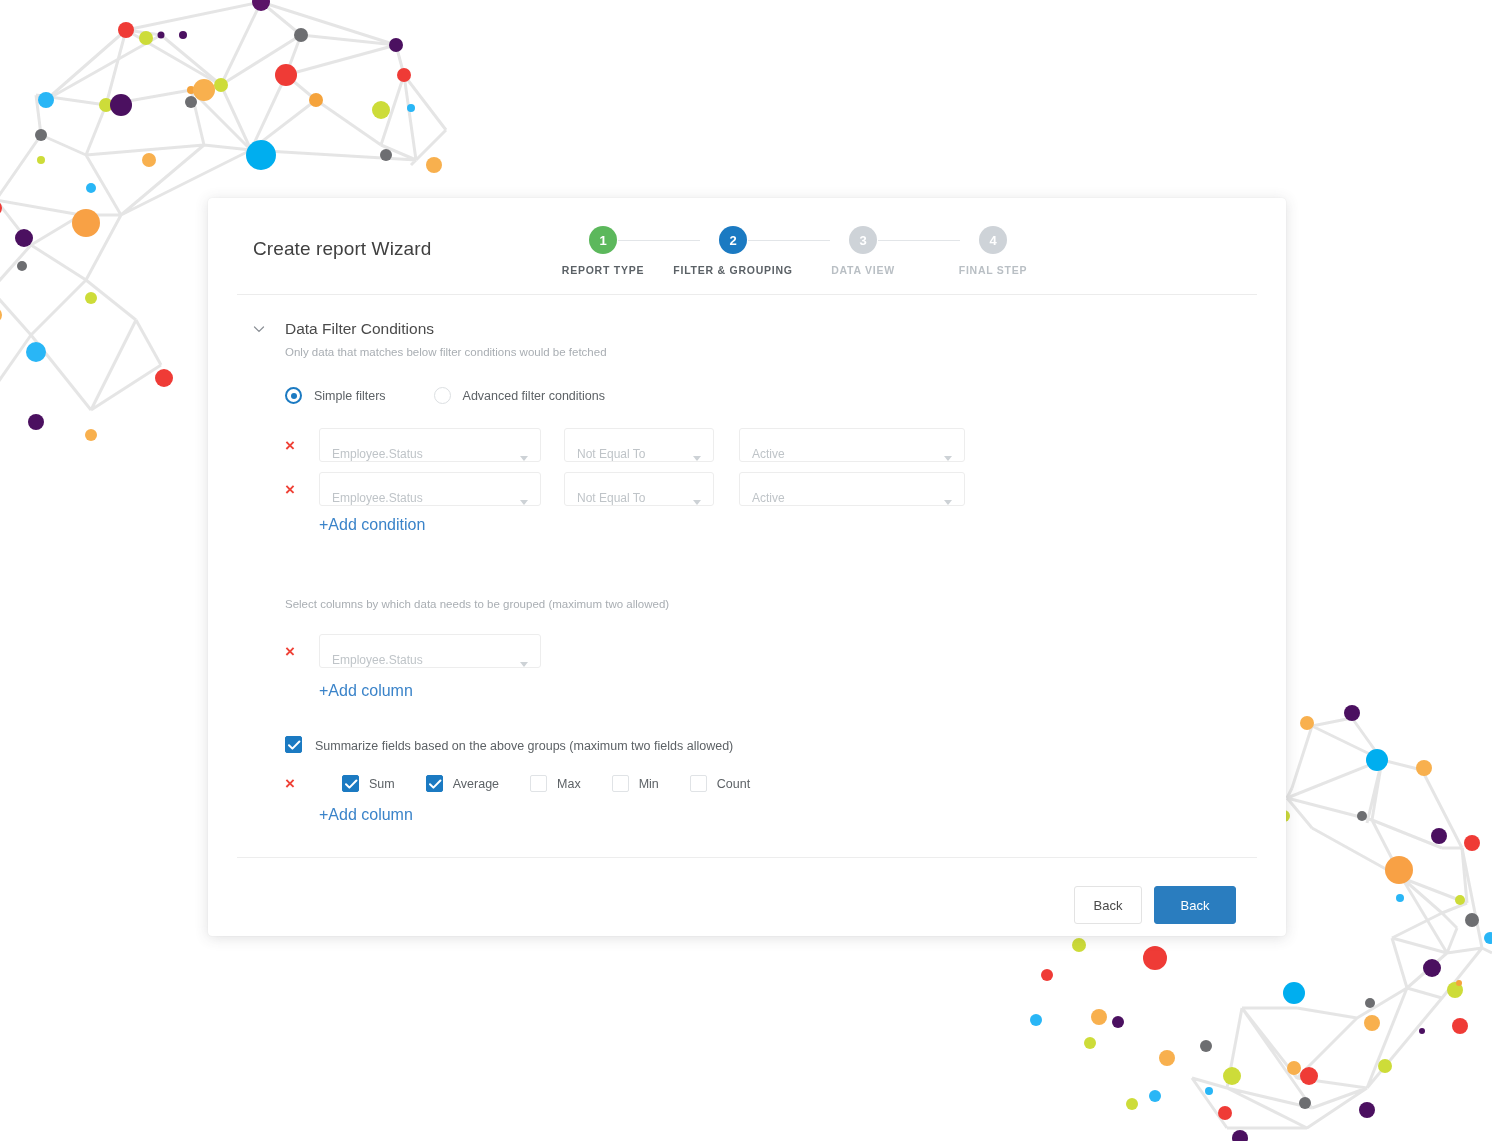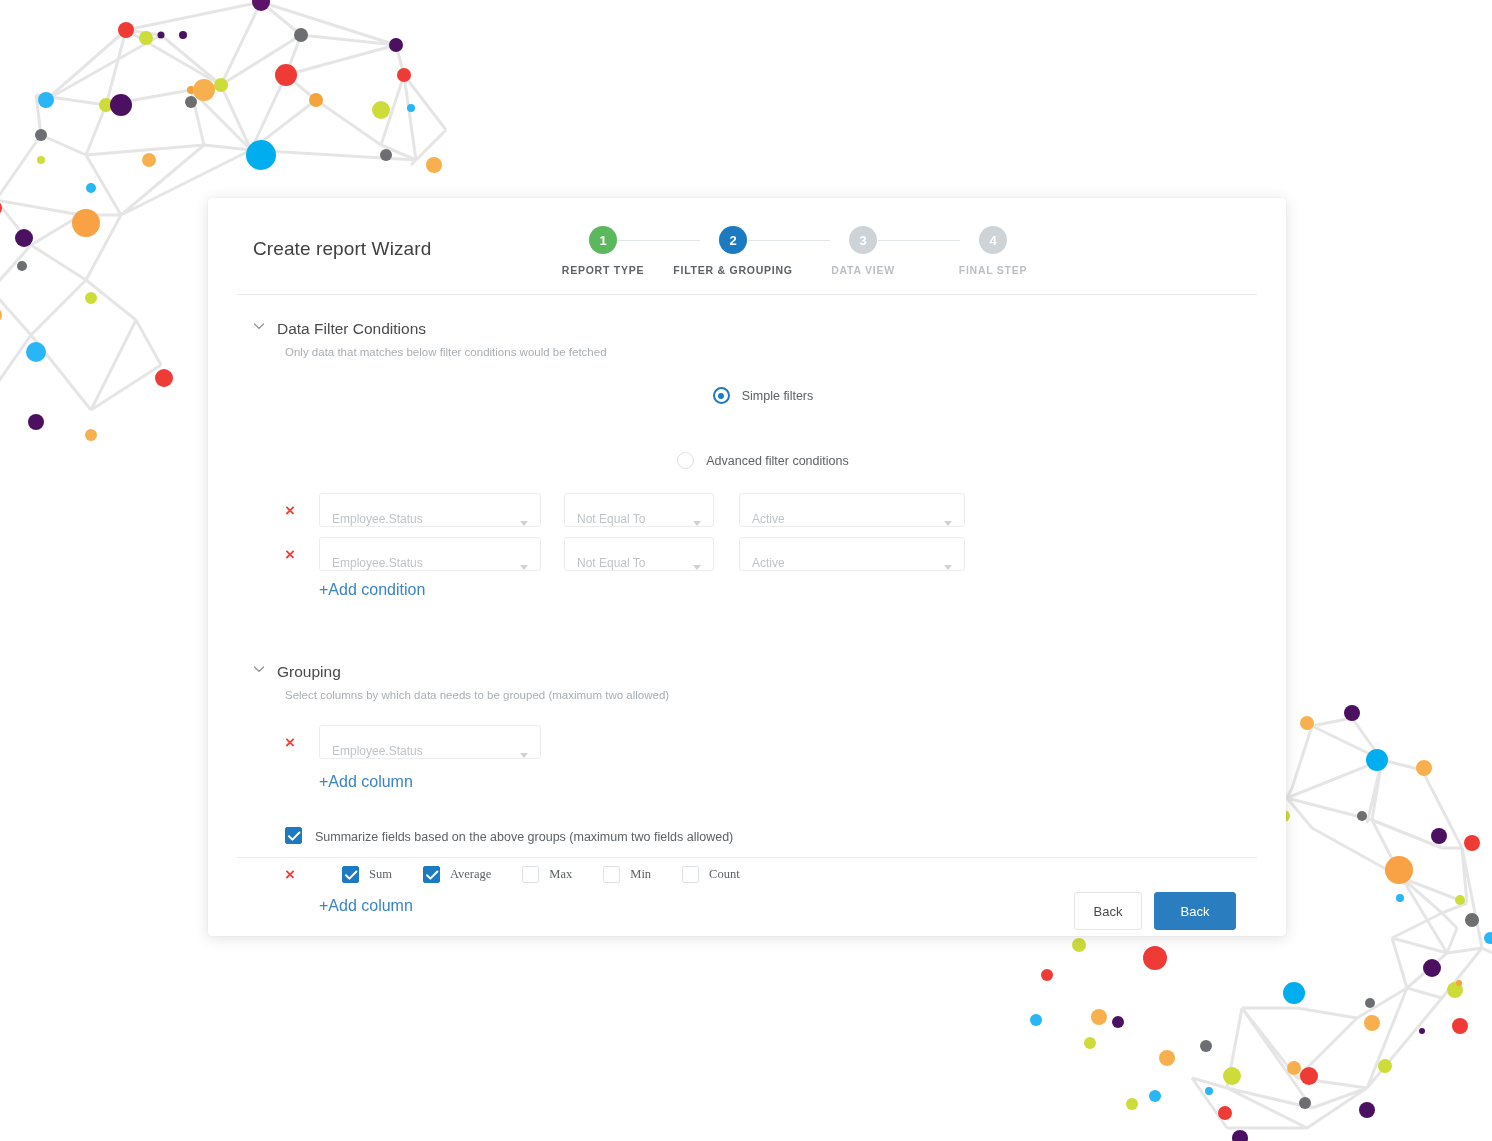--- a/index.html
+++ b/index.html
@@ -50,29 +50,29 @@
   }
   .step:last-child .connector{display:none;}
 
   .head-rule{
     position:absolute;left:29px;right:29px;top:96px;height:1px;background:#ececec;
   }
 
   
   .card-body{position:relative;padding:0 45px;}
 
-  .section-head{display:flex;align-items:flex-start;gap:12px;}
+  .section-head{display:flex;align-items:center;gap:20px;}
   .chev{
     width:12px;height:12px;flex:0 0 12px;position:relative;
   }
   .chev svg{display:block;}
   .section-title{font-size:15.5px;color:#4a4a4a;}
   .section-sub{font-size:11.5px;color:#a9aeb3;margin:8px 0 0 32px;}
 
-  .radio-row{display:flex;align-items:center;margin:29px 0 0 32px;gap:48px;flex-direction:column;}
+  .radio-row{display:flex;align-items:center;margin:29px 0 0 32px;gap:48px;}
   .radio-opt{display:flex;align-items:center;gap:12px;cursor:pointer;}
   .radio{width:17px;height:17px;border-radius:50%;box-sizing:border-box;position:relative;}
   .radio.on{border:2px solid #1b7ac2;background:#fff;}
   .radio.on::after{content:"";position:absolute;left:3.5px;top:3.5px;width:6px;height:6px;border-radius:50%;background:#1b7ac2;}
   .radio.off{border:1.5px solid #dcdfe2;background:#fff;}
   .radio-label{font-size:12.5px;color:#5d6266;}
 
   .match-bar{
     margin:28px 0 0 32px;width:800px;height:52px;background:#fafafa;
     border:1px solid #efefef;border-radius:3px;
@@ -114,25 +114,25 @@
     width:17px;height:17px;border-radius:2px;box-sizing:border-box;flex:0 0 17px;position:relative;
   }
   .cb.on{background:#1b7ac2;border:1px solid #1b7ac2;}
   .cb.on svg{position:absolute;left:2px;top:3px;}
   .cb.off{background:#fff;border:1.5px solid #e0e3e6;}
   .summarize-label{font-size:12.5px;color:#5d6266;}
 
   .sum-row{display:flex;align-items:center;margin-top:22px;}
   .aggs{display:flex;align-items:center;margin-left:23px;gap:0;}
   .agg{display:flex;align-items:center;gap:10px;margin-right:31px;cursor:pointer;}
-  .agg .lab{font-size:12.5px;color:#5d6266;font-family:Liberation Serif, serif;}
+  .agg .lab{font-size:12.5px;color:#5d6266;}
 
   .foot-rule{position:absolute;left:29px;right:29px;bottom:78px;height:1px;background:#ededed;}
   .footer{
-    position:absolute;right:50px;bottom:6px;display:flex;align-items:center;gap:12px;padding-left:37px;
+    position:absolute;right:50px;bottom:12px;display:flex;align-items:center;gap:12px;padding-left:37px;
   }
   .btn{
     height:38px;border-radius:3px;font-size:13px;display:flex;align-items:center;justify-content:center;
     cursor:pointer;box-sizing:border-box;
   }
   .btn-back{width:68px;background:#fff;border:1px solid #e3e3e3;color:#4a4a4a;}
   .btn-next{width:82px;background:#2a7dbf;border:1px solid #2a7dbf;color:#fff;}
 </style>
 </head>
 <body>
@@ -319,28 +319,20 @@
           <span class="sel w3">
             <span class="txt">Active</span>
             <span class="caret"></span>
           </span>
         </div>
         <div class="addlink">+Add condition</div>
       </div>
     </div>
 
     <div class="grouping-wrap">
-      <div class="section-head">
-        <span class="chev">
-          <svg width="12" height="12" viewBox="0 0 12 12">
-              <path d="M1.5 4 L6 8.5 L10.5 4" fill="none" stroke="#8b9096" stroke-width="1.2" stroke-linecap="round"></path>
-            </svg>
-        </span>
-        <span class="section-title">Grouping</span>
-      </div>
       <div class="section-sub">Select columns by which data needs to be grouped (maximum two allowed)</div>
 
       <div class="group-row">
         <span class="xbtn">×</span>
         <span class="sel wg">
           <span class="txt">Employee.Status</span>
           <span class="caret"></span>
         </span>
       </div>
       <div class="addlink" style="margin-top:14px;">+Add column</div>

